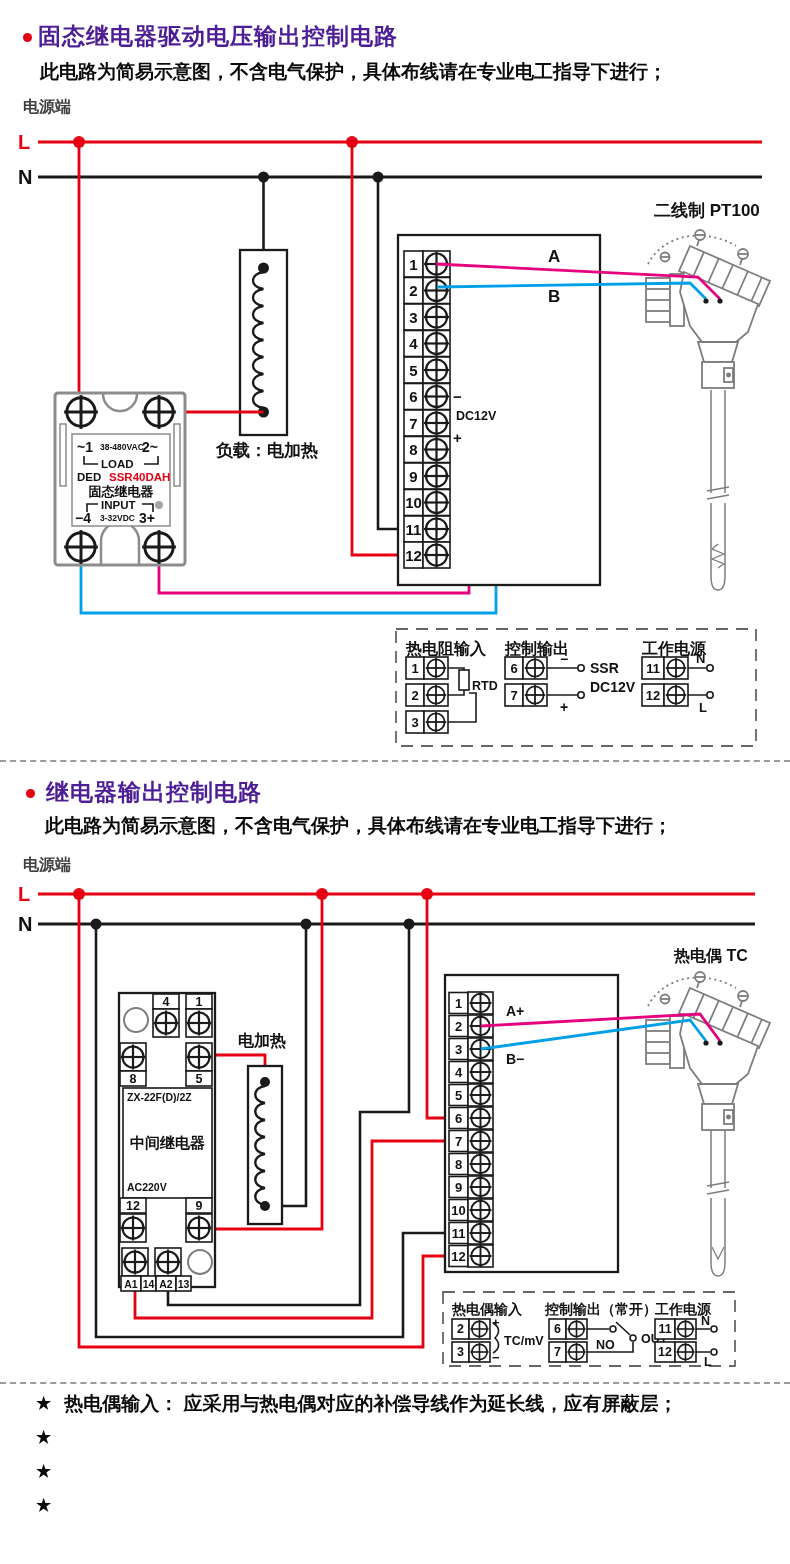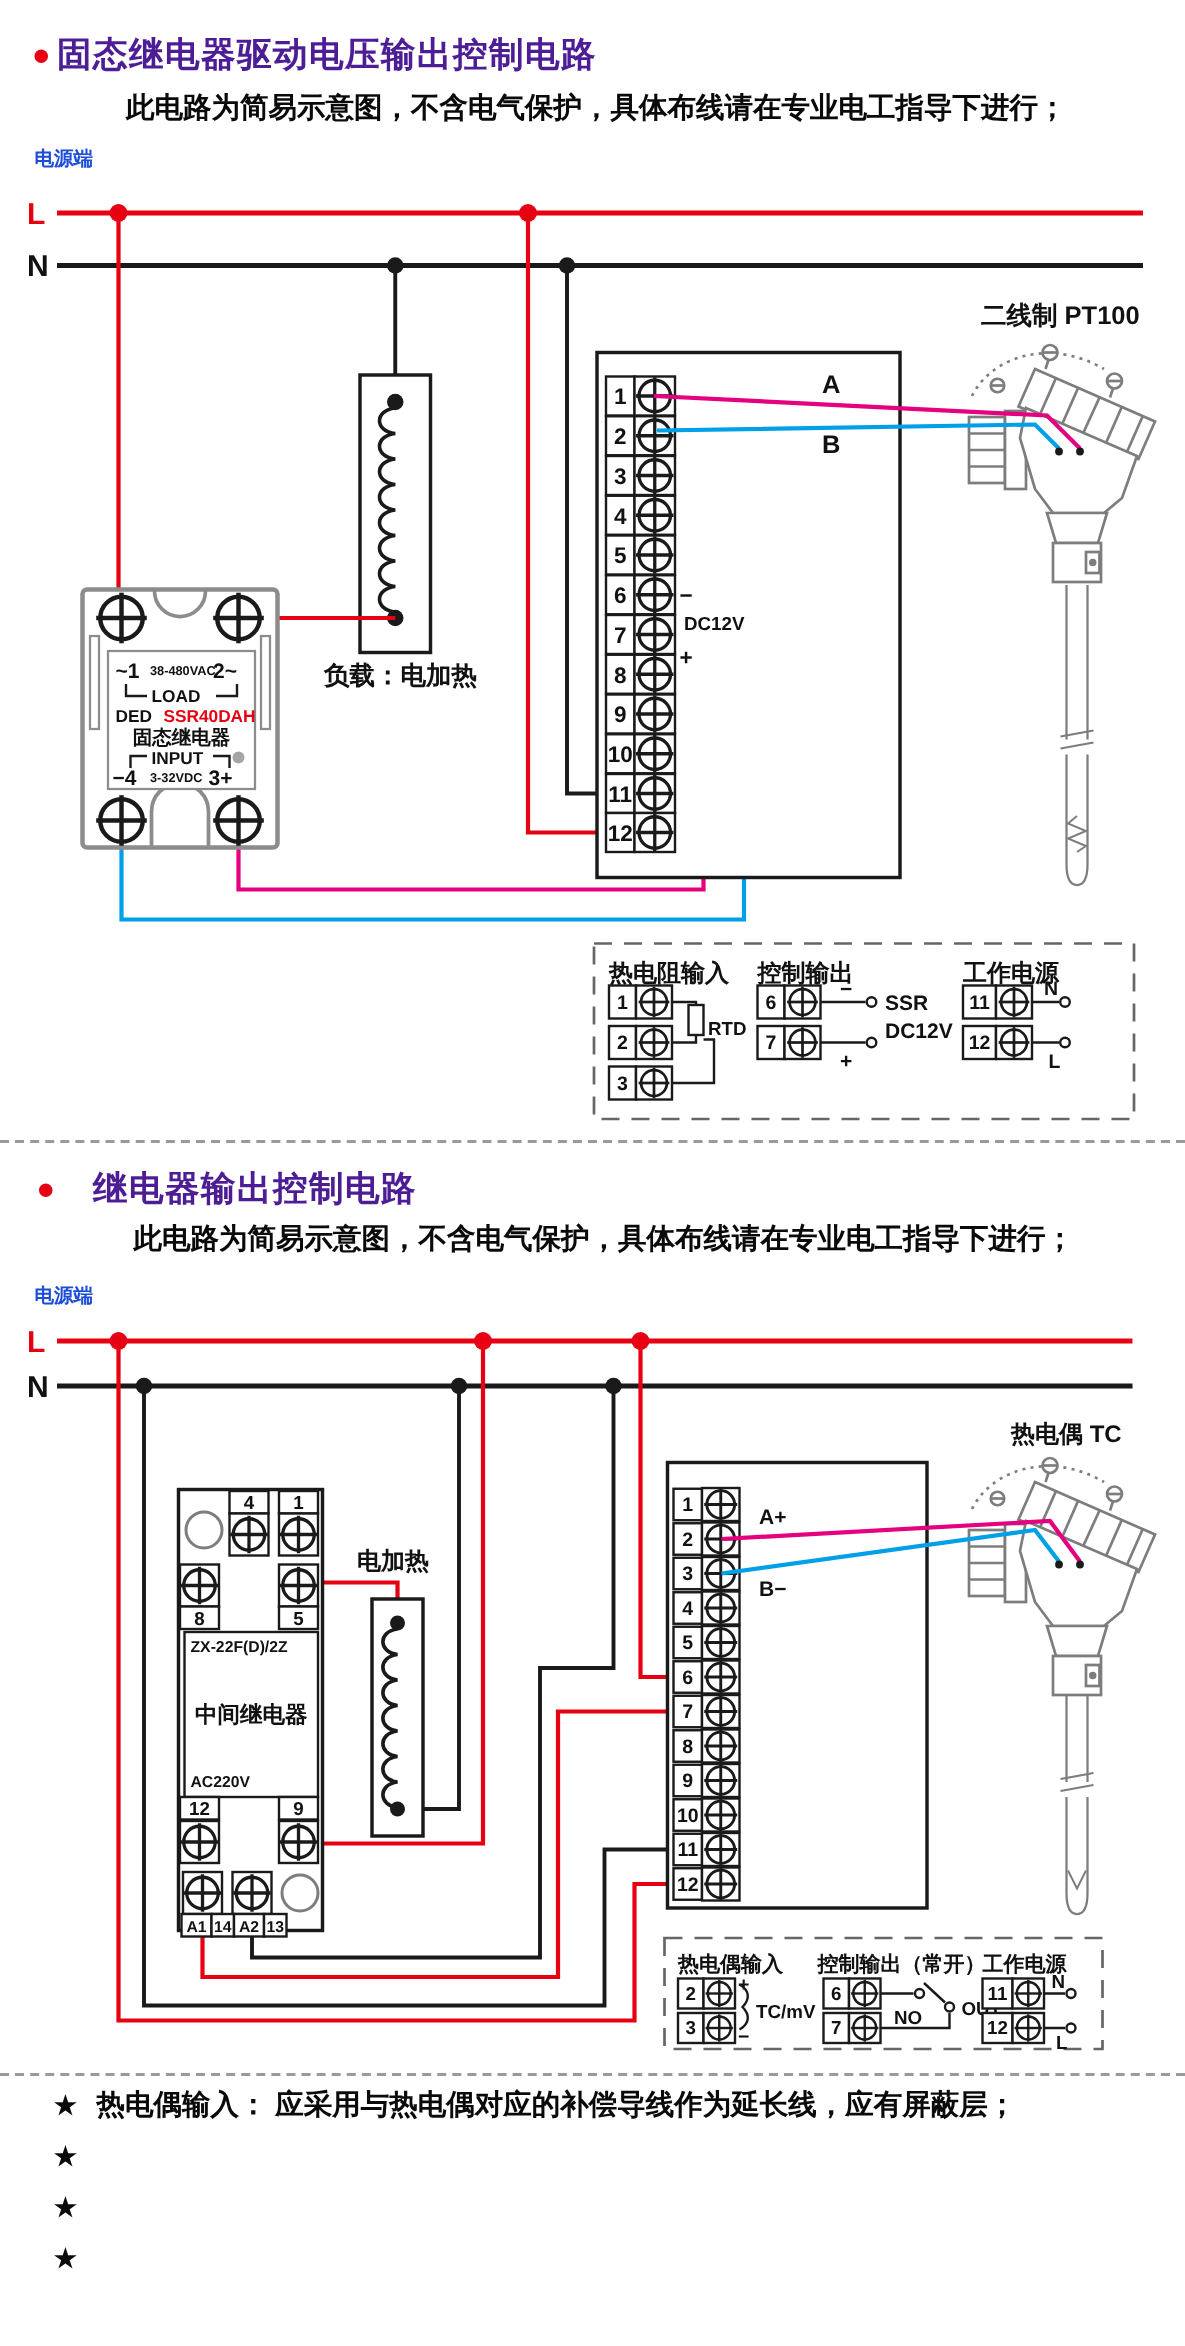--- a/index.html
+++ b/index.html
@@ -1,22 +1,22 @@
 <!DOCTYPE html>
 <html><head>
 <meta charset="utf-8">
 <style>
   html,body{margin:0;padding:0;background:#fff;}
   .page{position:relative;width:790px;height:1564px;background:#fff;overflow:hidden;
         font-family:"Liberation Sans",sans-serif;color:#111;}
   .abs{position:absolute;}
   .bullet{position:absolute;width:9px;height:9px;border-radius:50%;background:#e60012;}
   .sec-title{position:absolute;font-size:23px;font-weight:bold;color:#4c1d95;letter-spacing:1px;}
-  .sec-sub{position:absolute;font-size:19px;font-weight:bold;color:#0a0a0a;margin-left:44px;}
-  .pwr-label{position:absolute;font-size:13px;font-weight:bold;color:#1d4ed8;}
+  .sec-sub{position:absolute;font-size:19px;font-weight:bold;color:#0a0a0a;}
+  .pwr-label{position:absolute;font-size:16px;font-weight:bold;color:#404040;}
   .dashsep{position:absolute;left:0;width:790px;height:0;border-top:2px dashed #9a9a9a;}
   .notes{position:absolute;left:36px;top:1392px;width:740px;}
   .note{display:flex;align-items:flex-start;margin-bottom:10px;font-size:19px;font-weight:bold;color:#0a0a0a;line-height:24px;}
   .note .star{font-size:17px;margin-right:13px;line-height:24px;}
   svg{position:absolute;left:0;top:0;}
   svg text{font-family:"Liberation Sans",sans-serif;fill:#111;}
   .pl{fill:none;stroke-width:3.2;}
   .plr{stroke:#e60012;} .plk{stroke:#1a1a1a;}
   .wr{stroke:#e60012;stroke-width:2.8;fill:none;}
   .wk{stroke:#1a1a1a;stroke-width:2.6;fill:none;}
@@ -522,21 +522,21 @@
 </svg>
 
 <span class="bullet abs" style="left:23px;top:33px;"></span>
 <div class="sec-title" style="left:38px;top:21px;">固态继电器驱动电压输出控制电路</div>
 <div class="sec-sub" style="left:40px;top:59px;">此电路为简易示意图，不含电气保护，具体布线请在专业电工指导下进行；</div>
 <div class="pwr-label" style="left:23px;top:97px;">电源端</div>
 
 <div class="dashsep" style="top:760px;"></div>
 
 <span class="bullet abs" style="left:26px;top:789px;"></span>
-<div class="sec-title" style="left:62px;top:777px;">继电器输出控制电路</div>
+<div class="sec-title" style="left:46px;top:777px;">继电器输出控制电路</div>
 <div class="sec-sub" style="left:45px;top:813px;">此电路为简易示意图，不含电气保护，具体布线请在专业电工指导下进行；</div>
 <div class="pwr-label" style="left:23px;top:855px;">电源端</div>
 
 <div class="dashsep" style="top:1382px;"></div>
 
 <div class="notes">
   <div class="note">
     <span class="star">★</span>
     <span>热电偶输入： 应采用与热电偶对应的补偿导线作为延长线，应有屏蔽层；</span>
       </div>

